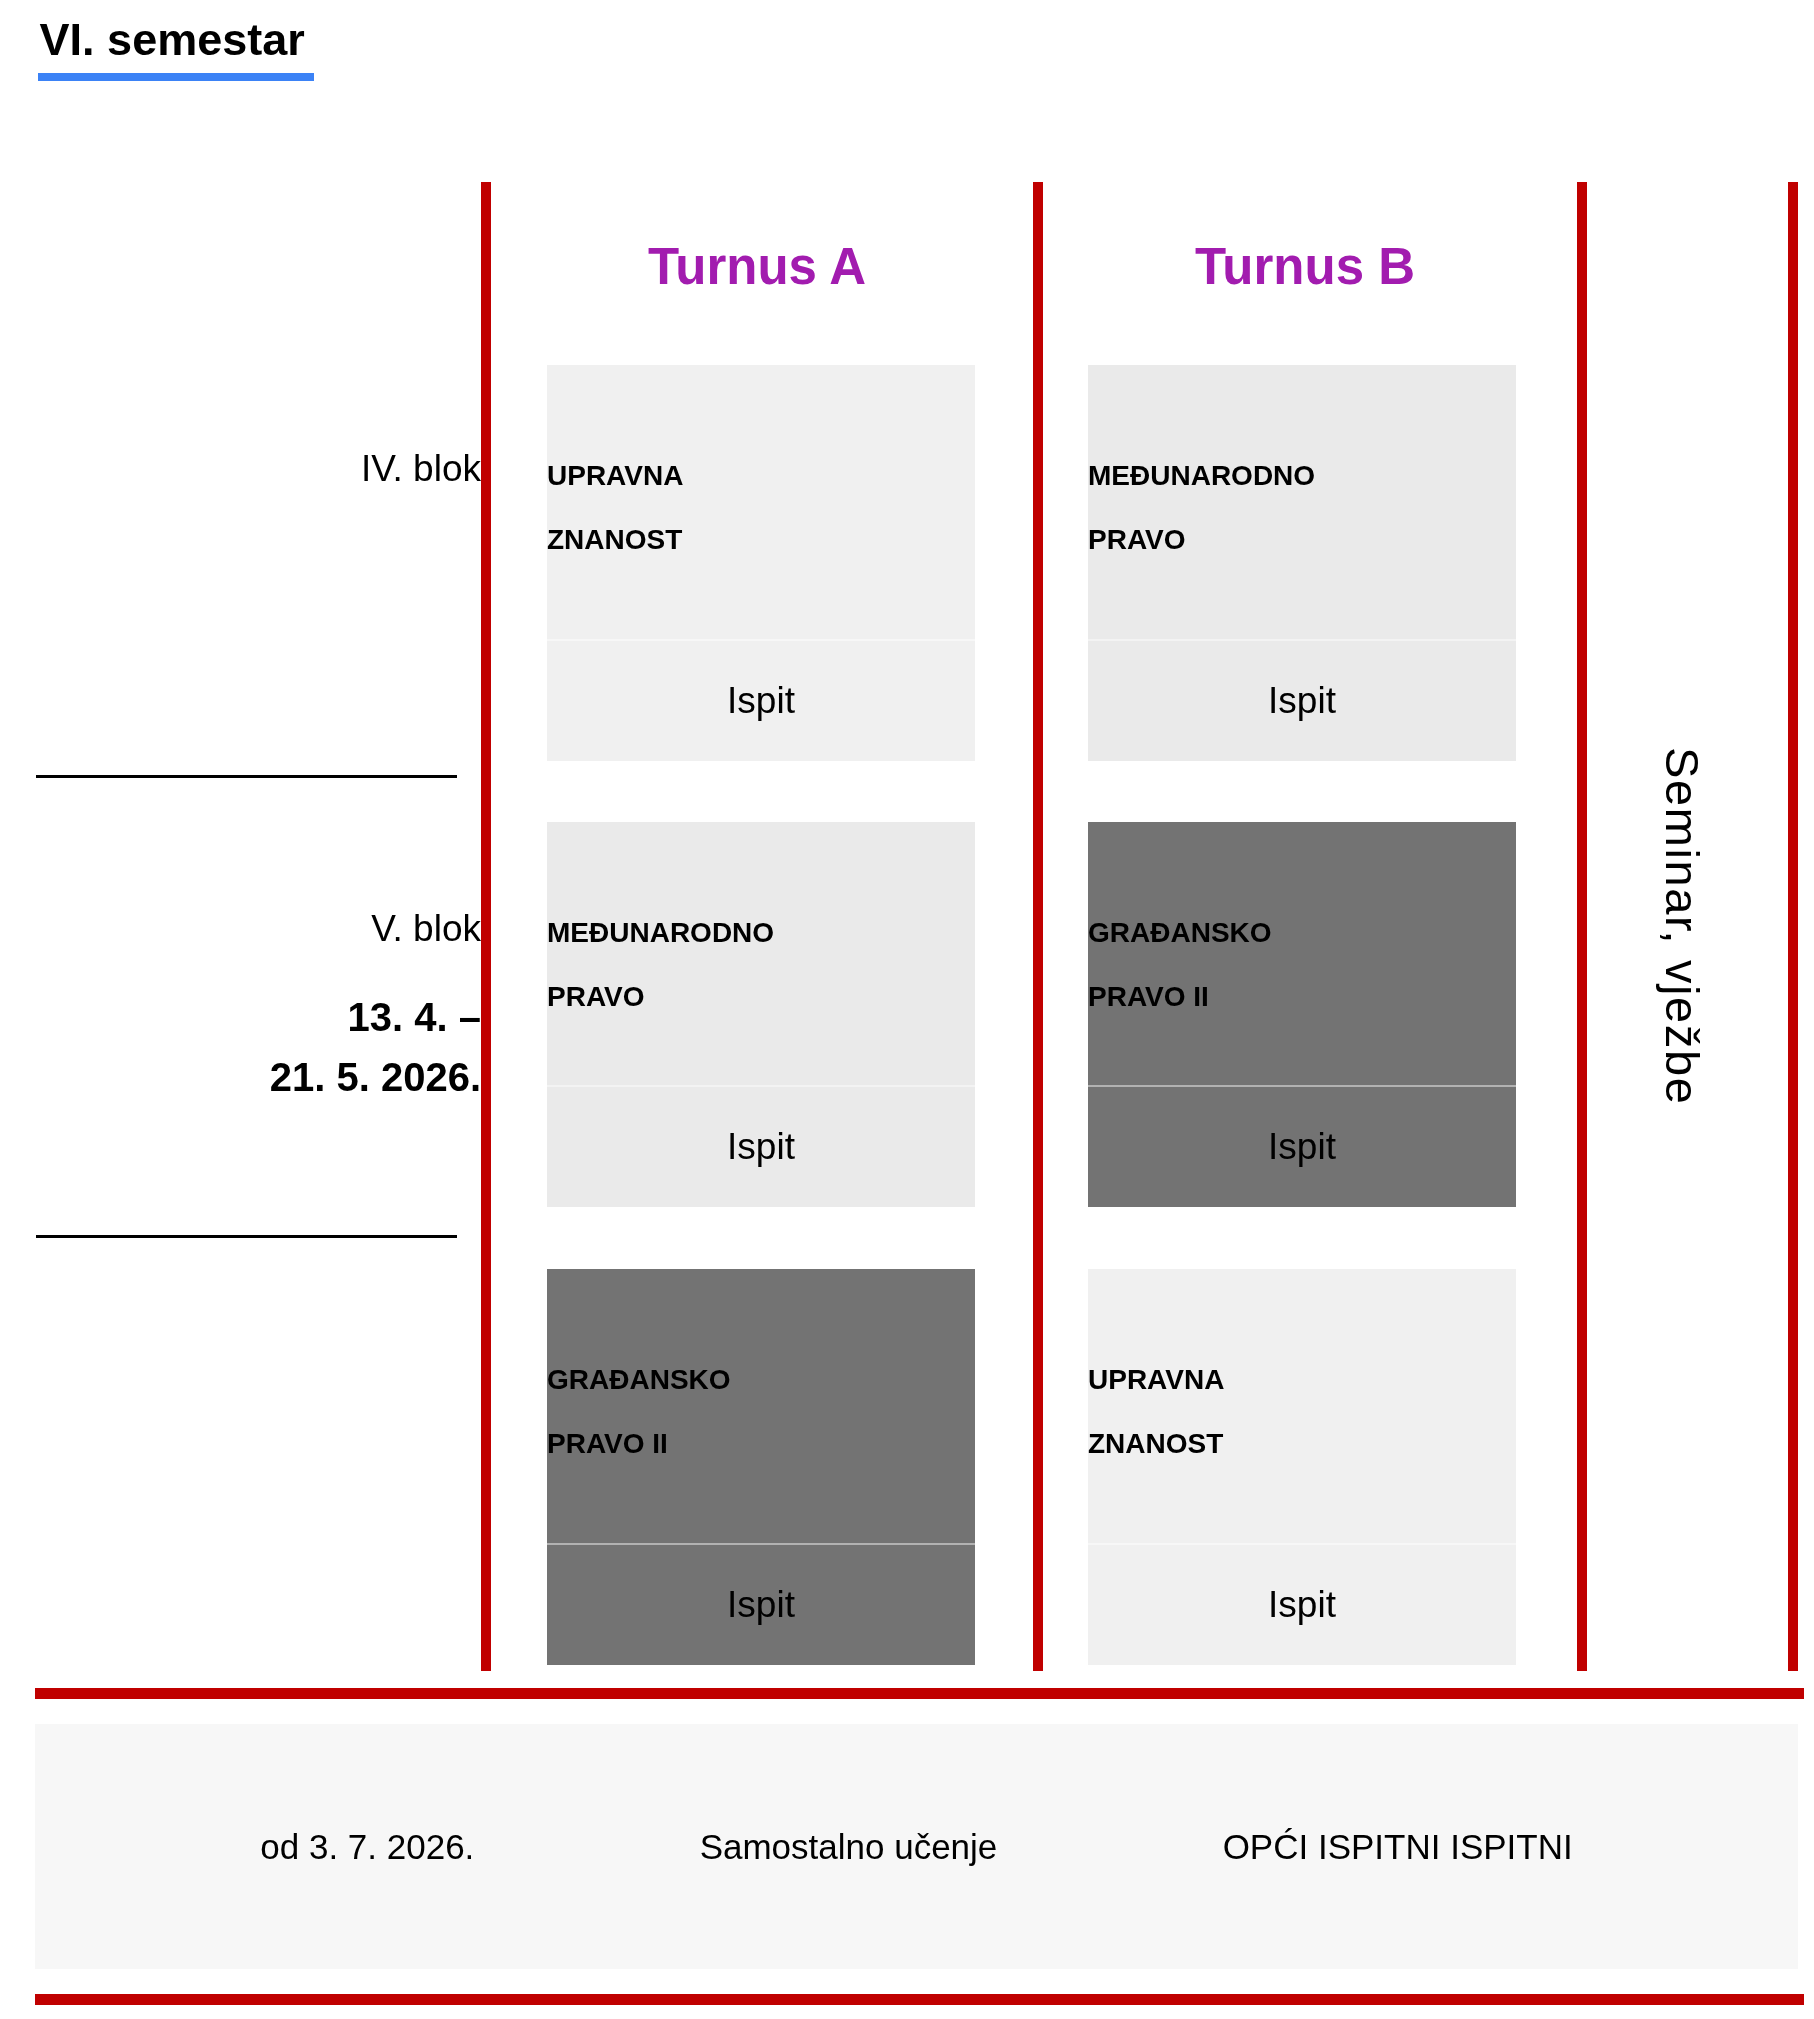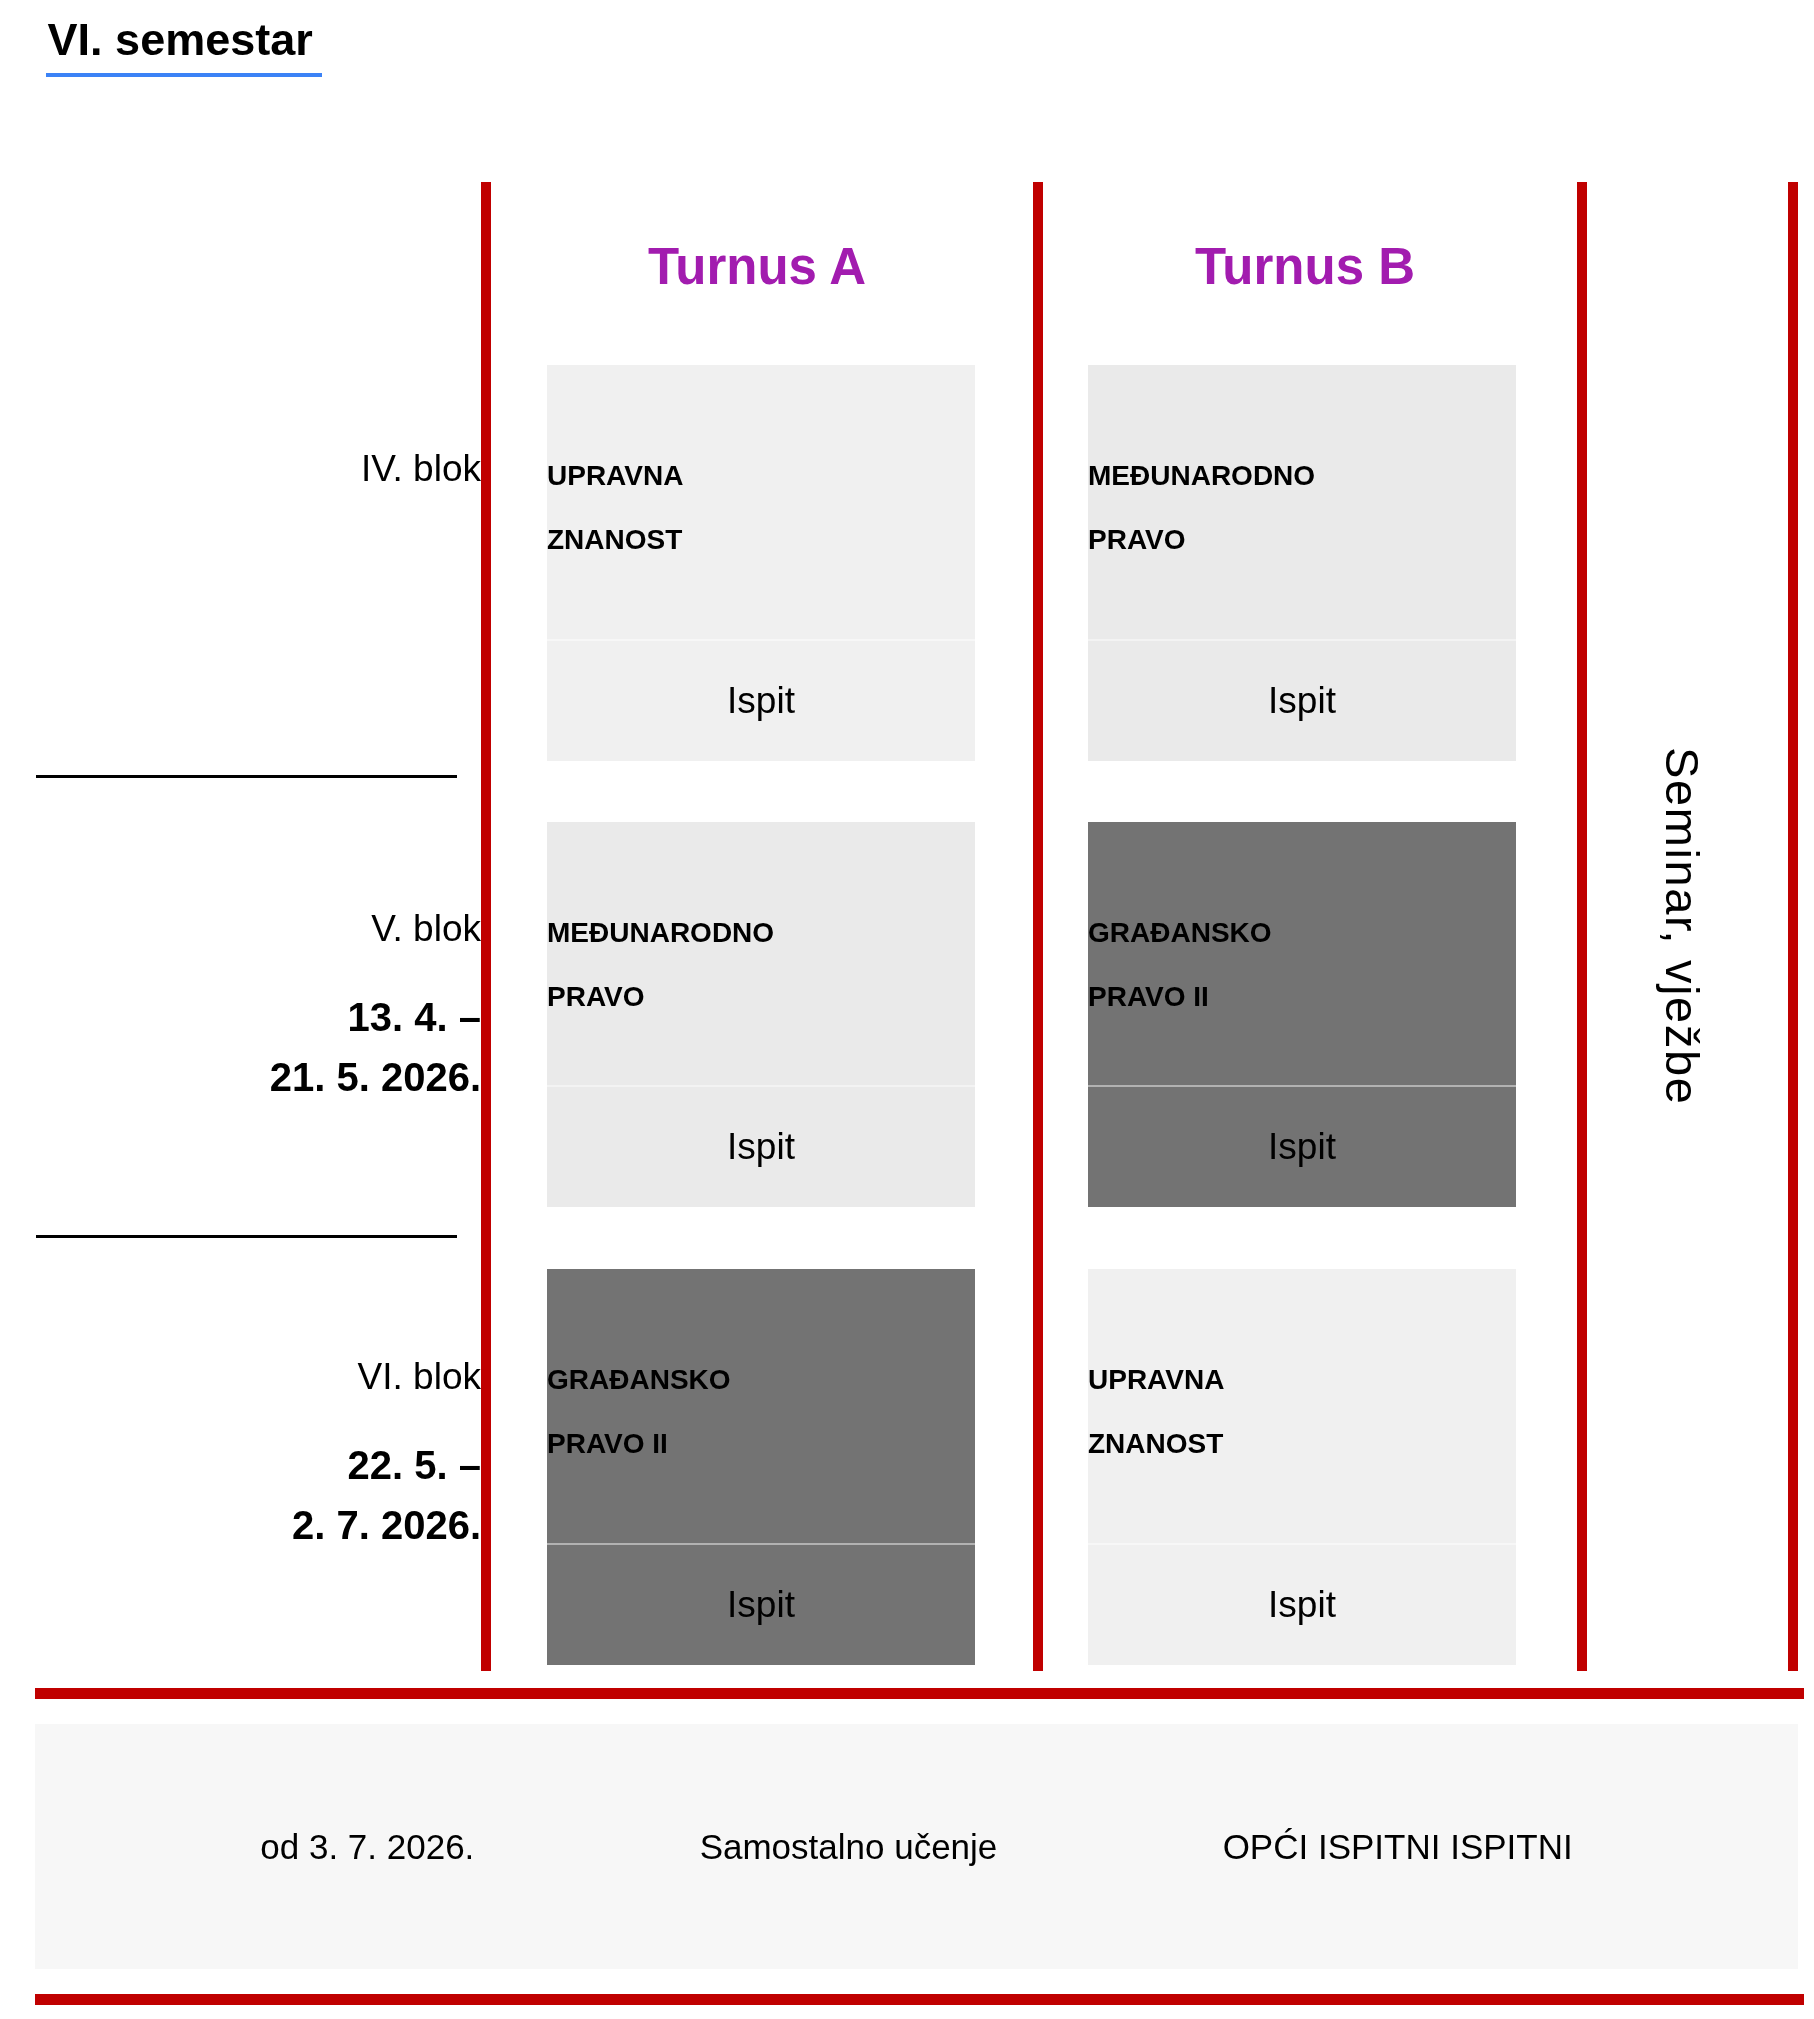--- a/index.html
+++ b/index.html
@@ -10,24 +10,23 @@
     color: #000000;
     position: relative;
     overflow: hidden;
   }
   .page { position: absolute; inset: 0; }
 
   
   .title {
     position: absolute; left: 38px; top: 14.4px;
     font-size: 45px; font-weight: bold;
-    border-bottom: 4px solid #3b82f6;
+    border-bottom: 8px solid #3b82f6;
     padding: 0 9.6px 6.4px 1.6px;
     display: inline-block;
-    margin-left: 8px;
   }
 
   
   .vline {
     position: absolute; top: 182px; height: 1489px; width: 10.4px;
     background: #C00000;
   }
   .vline.v1 { left: 481px; }
   .vline.v2 { left: 1033px; }
   .vline.v3 { left: 1577px; }
@@ -137,27 +136,20 @@
   <div class="block b2">
     <div class="name">V. blok</div>
     <div class="dates">
       <div>13. 4. –</div>
       <div>21. 5. 2026.</div>
     </div>
   </div>
 
   <div class="divider d2"></div>
 
-  <div class="block b3">
-    <div class="name">VI. blok</div>
-    <div class="dates">
-      <div>22. 5. –</div>
-      <div>2. 7. 2026.</div>
-    </div>
-  </div>
 
   <div class="cell a1 shade-light">
     <div class="subject">
       <div>UPRAVNA</div>
       <div>ZNANOST</div>
     </div>
     <div class="note-area">Ispit</div>
   </div>
 
   <div class="cell b1 shade-medium">

